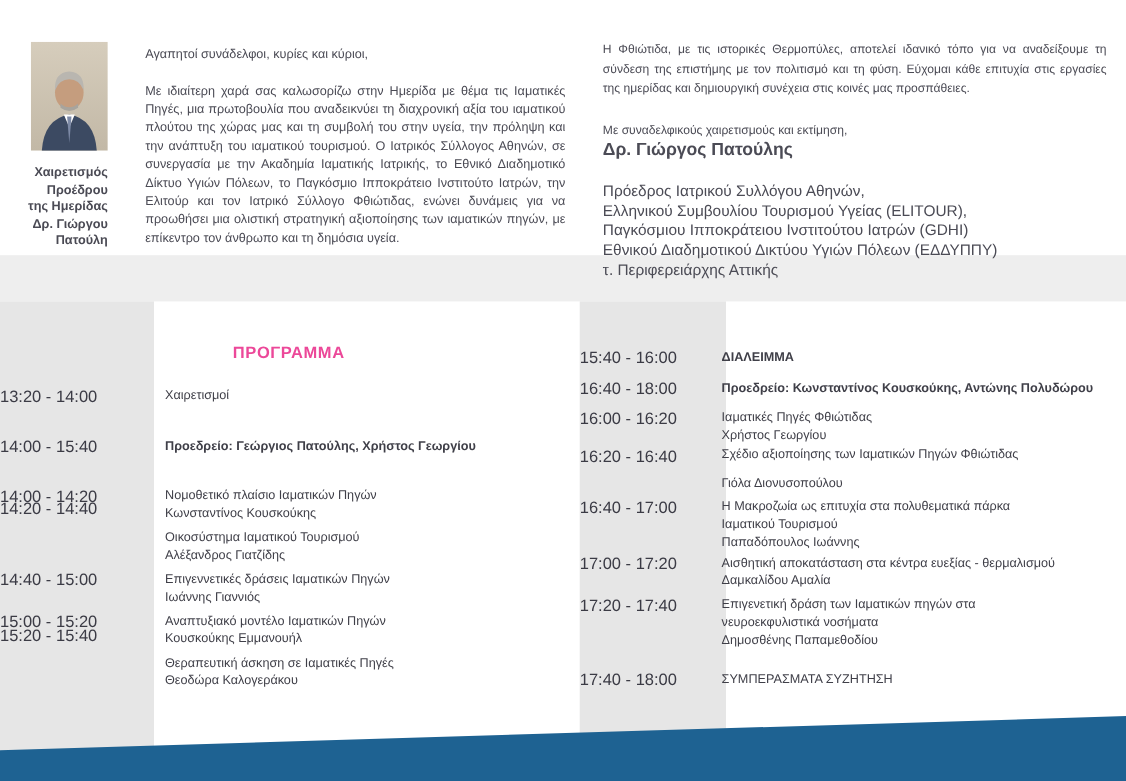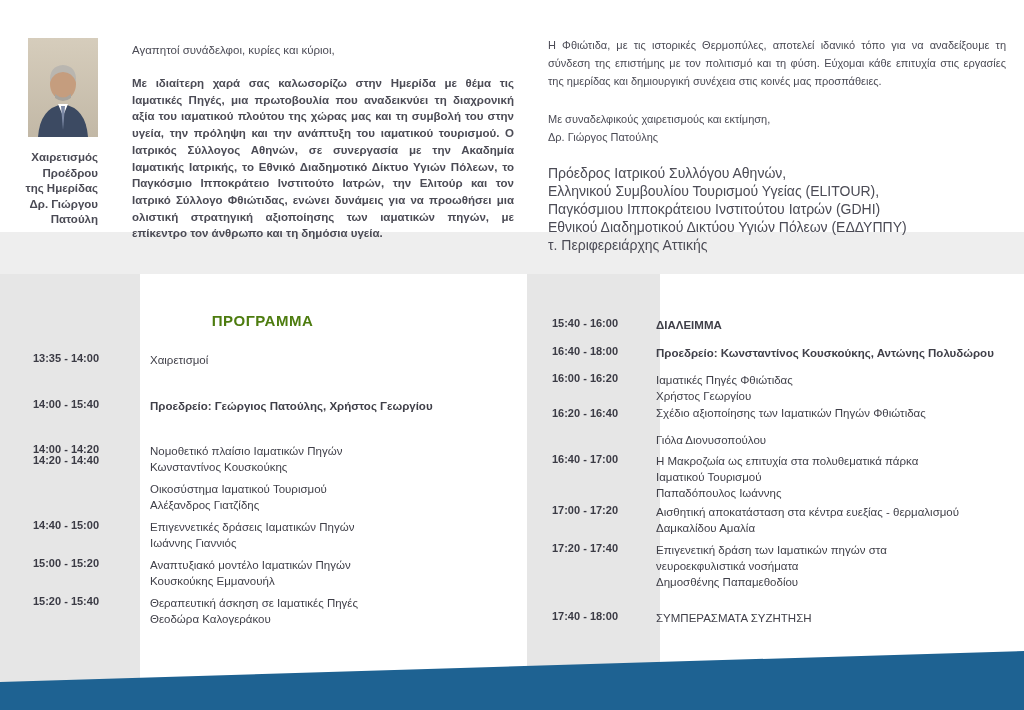--- a/index.html
+++ b/index.html
@@ -19,29 +19,29 @@
     clip-path:polygon(0 34px,1024px 3px,1024px 62px,0 62px);}
   
   .photo{left:28px;top:38px;width:70px;height:99px;}
   
   .caption{left:0;top:150px;width:98px;text-align:right;
     font-size:11.5px;font-weight:bold;line-height:15.5px;color:#4a4a54;
     white-space:pre-line;}
   
   .letter{color:#4b4b55;font-size:11.5px;line-height:16.7px;}
   .salutation{left:132px;top:42px;width:382px;}
-  .body-left{left:132px;top:75px;width:382px;text-align:justify;font-weight:bold;}
+  .body-left{left:132px;top:75px;width:382px;text-align:justify;}
   .body-right{left:548px;top:36px;width:458px;text-align:justify;font-size:11px;line-height:18px;}
   .closing{left:548px;top:111px;width:458px;font-size:11px;}
-  .sig-name{left:548px;top:129px;width:458px;font-size:11px;font-weight:normal;}
+  .sig-name{left:548px;top:129px;width:458px;font-size:16px;font-weight:bold;}
   .sig-titles{left:548px;top:164px;width:458px;font-size:14px;line-height:18px;white-space:pre-line;}
   
   .program-title{left:150px;top:312px;width:225px;text-align:center;
-    color:#4d7c0f;font-size:15px;font-weight:bold;letter-spacing:.5px;}
-  .ptime{font-size:11px;font-weight:bold;color:#3b3b45;text-align:center;}
+    color:#ec4899;font-size:15px;font-weight:bold;letter-spacing:.5px;}
+  .ptime{font-size:15px;font-weight:normal;color:#3b3b45;text-align:left;}
   .ptime.l{left:0;width:132px;}
   .ptime.r{left:527px;width:116px;}
   .pbody{font-size:11.5px;color:#3f3f48;line-height:16px;white-space:pre-line;}
   .pbody.l{left:150px;width:370px;}
   .pbody.r{left:656px;width:352px;}
   .bold{font-weight:bold;}
 </style>
 </head>
 <body>
 
@@ -79,21 +79,21 @@
 <div class="abs letter closing">Με συναδελφικούς χαιρετισμούς και εκτίμηση,</div>
 <div class="abs letter sig-name">Δρ. Γιώργος Πατούλης</div>
 <div class="abs letter sig-titles">Πρόεδρος Ιατρικού Συλλόγου Αθηνών,
 Ελληνικού Συμβουλίου Τουρισμού Υγείας (ELITOUR),
 Παγκόσμιου Ιπποκράτειου Ινστιτούτου Ιατρών (GDHI)
 Εθνικού Διαδημοτικού Δικτύου Υγιών Πόλεων (ΕΔΔΥΠΠΥ)
 τ. Περιφερειάρχης Αττικής</div>
 
 <div class="abs program-title">ΠΡΟΓΡΑΜΜΑ</div>
 
-<div class="abs ptime l" style="top:352px">13:35 - 14:00</div>
+<div class="abs ptime l" style="top:352px">13:20 - 14:00</div>
 <div class="abs pbody l" style="top:352px">Χαιρετισμοί</div>
 
 <div class="abs ptime l" style="top:398px">14:00 - 15:40</div>
 <div class="abs pbody l bold" style="top:398px">Προεδρείο: Γεώργιος Πατούλης, Χρήστος Γεωργίου</div>
 
 <div class="abs ptime l" style="top:443px">14:00 - 14:20</div>
 <div class="abs pbody l" style="top:443px">Νομοθετικό πλαίσιο Ιαματικών Πηγών
 Κωνσταντίνος Κουσκούκης</div>
 
 <div class="abs ptime l" style="top:454px">14:20 - 14:40</div>
@@ -101,21 +101,21 @@
 Αλέξανδρος Γιατζίδης</div>
 
 <div class="abs ptime l" style="top:519px">14:40 - 15:00</div>
 <div class="abs pbody l" style="top:519px">Επιγεννετικές δράσεις Ιαματικών Πηγών
 Ιωάννης Γιαννιός</div>
 
 <div class="abs ptime l" style="top:557px">15:00 - 15:20</div>
 <div class="abs pbody l" style="top:557px">Αναπτυξιακό μοντέλο Ιαματικών Πηγών
 Κουσκούκης Εμμανουήλ</div>
 
-<div class="abs ptime l" style="top:595px">15:20 - 15:40</div>
+<div class="abs ptime l" style="top:570px">15:20 - 15:40</div>
 <div class="abs pbody l" style="top:595px">Θεραπευτική άσκηση σε Ιαματικές Πηγές
 Θεοδώρα Καλογεράκου</div>
 
 <div class="abs ptime r" style="top:317px">15:40 - 16:00</div>
 <div class="abs pbody r bold" style="top:317px">ΔΙΑΛΕΙΜΜΑ</div>
 
 <div class="abs ptime r" style="top:345px">16:40 - 18:00</div>
 <div class="abs pbody r bold" style="top:345px">Προεδρείο: Κωνσταντίνος Κουσκούκης, Αντώνης Πολυδώρου</div>
 
 <div class="abs ptime r" style="top:372px">16:00 - 16:20</div>

